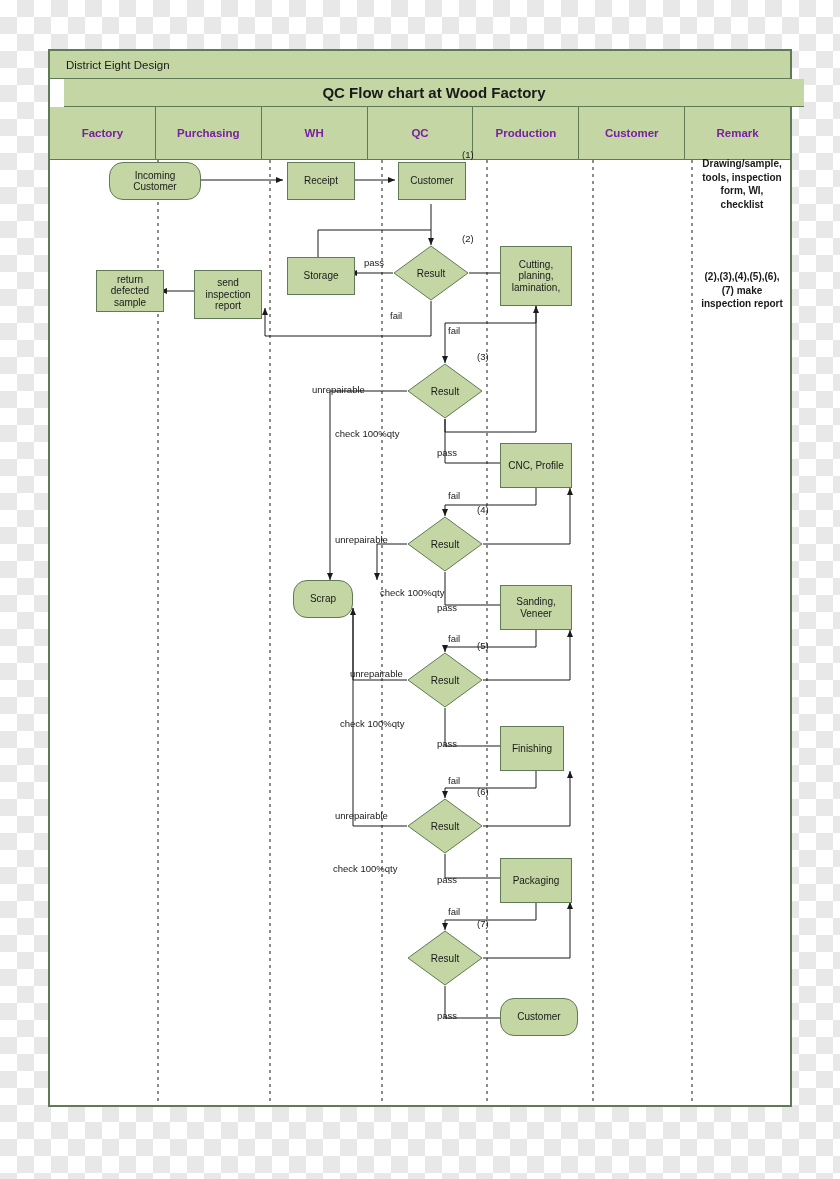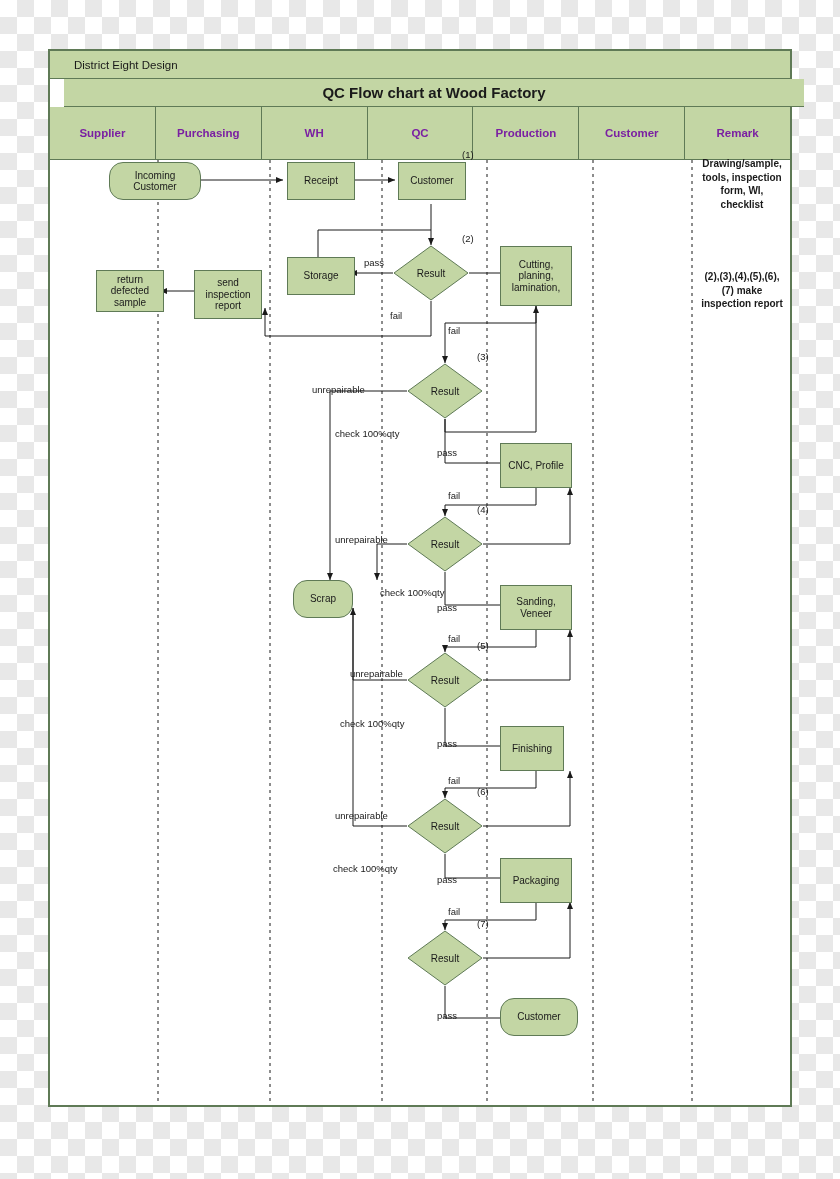--- a/index.html
+++ b/index.html
@@ -39,21 +39,21 @@
   .titlebar {
     position: absolute;
     left: 0; top: 0;
     width: 100%;
     height: 28px;
     background: #c3d6a4;
     border-bottom: 1px solid #5f7a56;
     box-sizing: border-box;
     display: flex;
     align-items: center;
-    padding-left: 24px;
+    padding-left: 16px;
     font-size: 11.5px;
     color: #1a1a1a;
   }
   .maintitle {
     position: absolute;
     left: 0; top: 28px;
     width: 100%;
     height: 28px;
     background: #c3d6a4;
     border-bottom: 1px solid #5f7a56;
@@ -162,21 +162,21 @@
   <div class="titlebar">
     <span>District  Eight Design</span>
   </div>
 
   <div class="maintitle">
     <span>QC Flow chart at Wood Factory</span>
   </div>
 
   <div class="headerrow">
     <div class="headercell">
-        <span>Supplier</span>
+        <span>Factory</span>
       </div>
     <div class="headercell">
         <span>Purchasing</span>
       </div>
     <div class="headercell">
         <span>WH</span>
       </div>
     <div class="headercell">
         <span>QC</span>
       </div>

